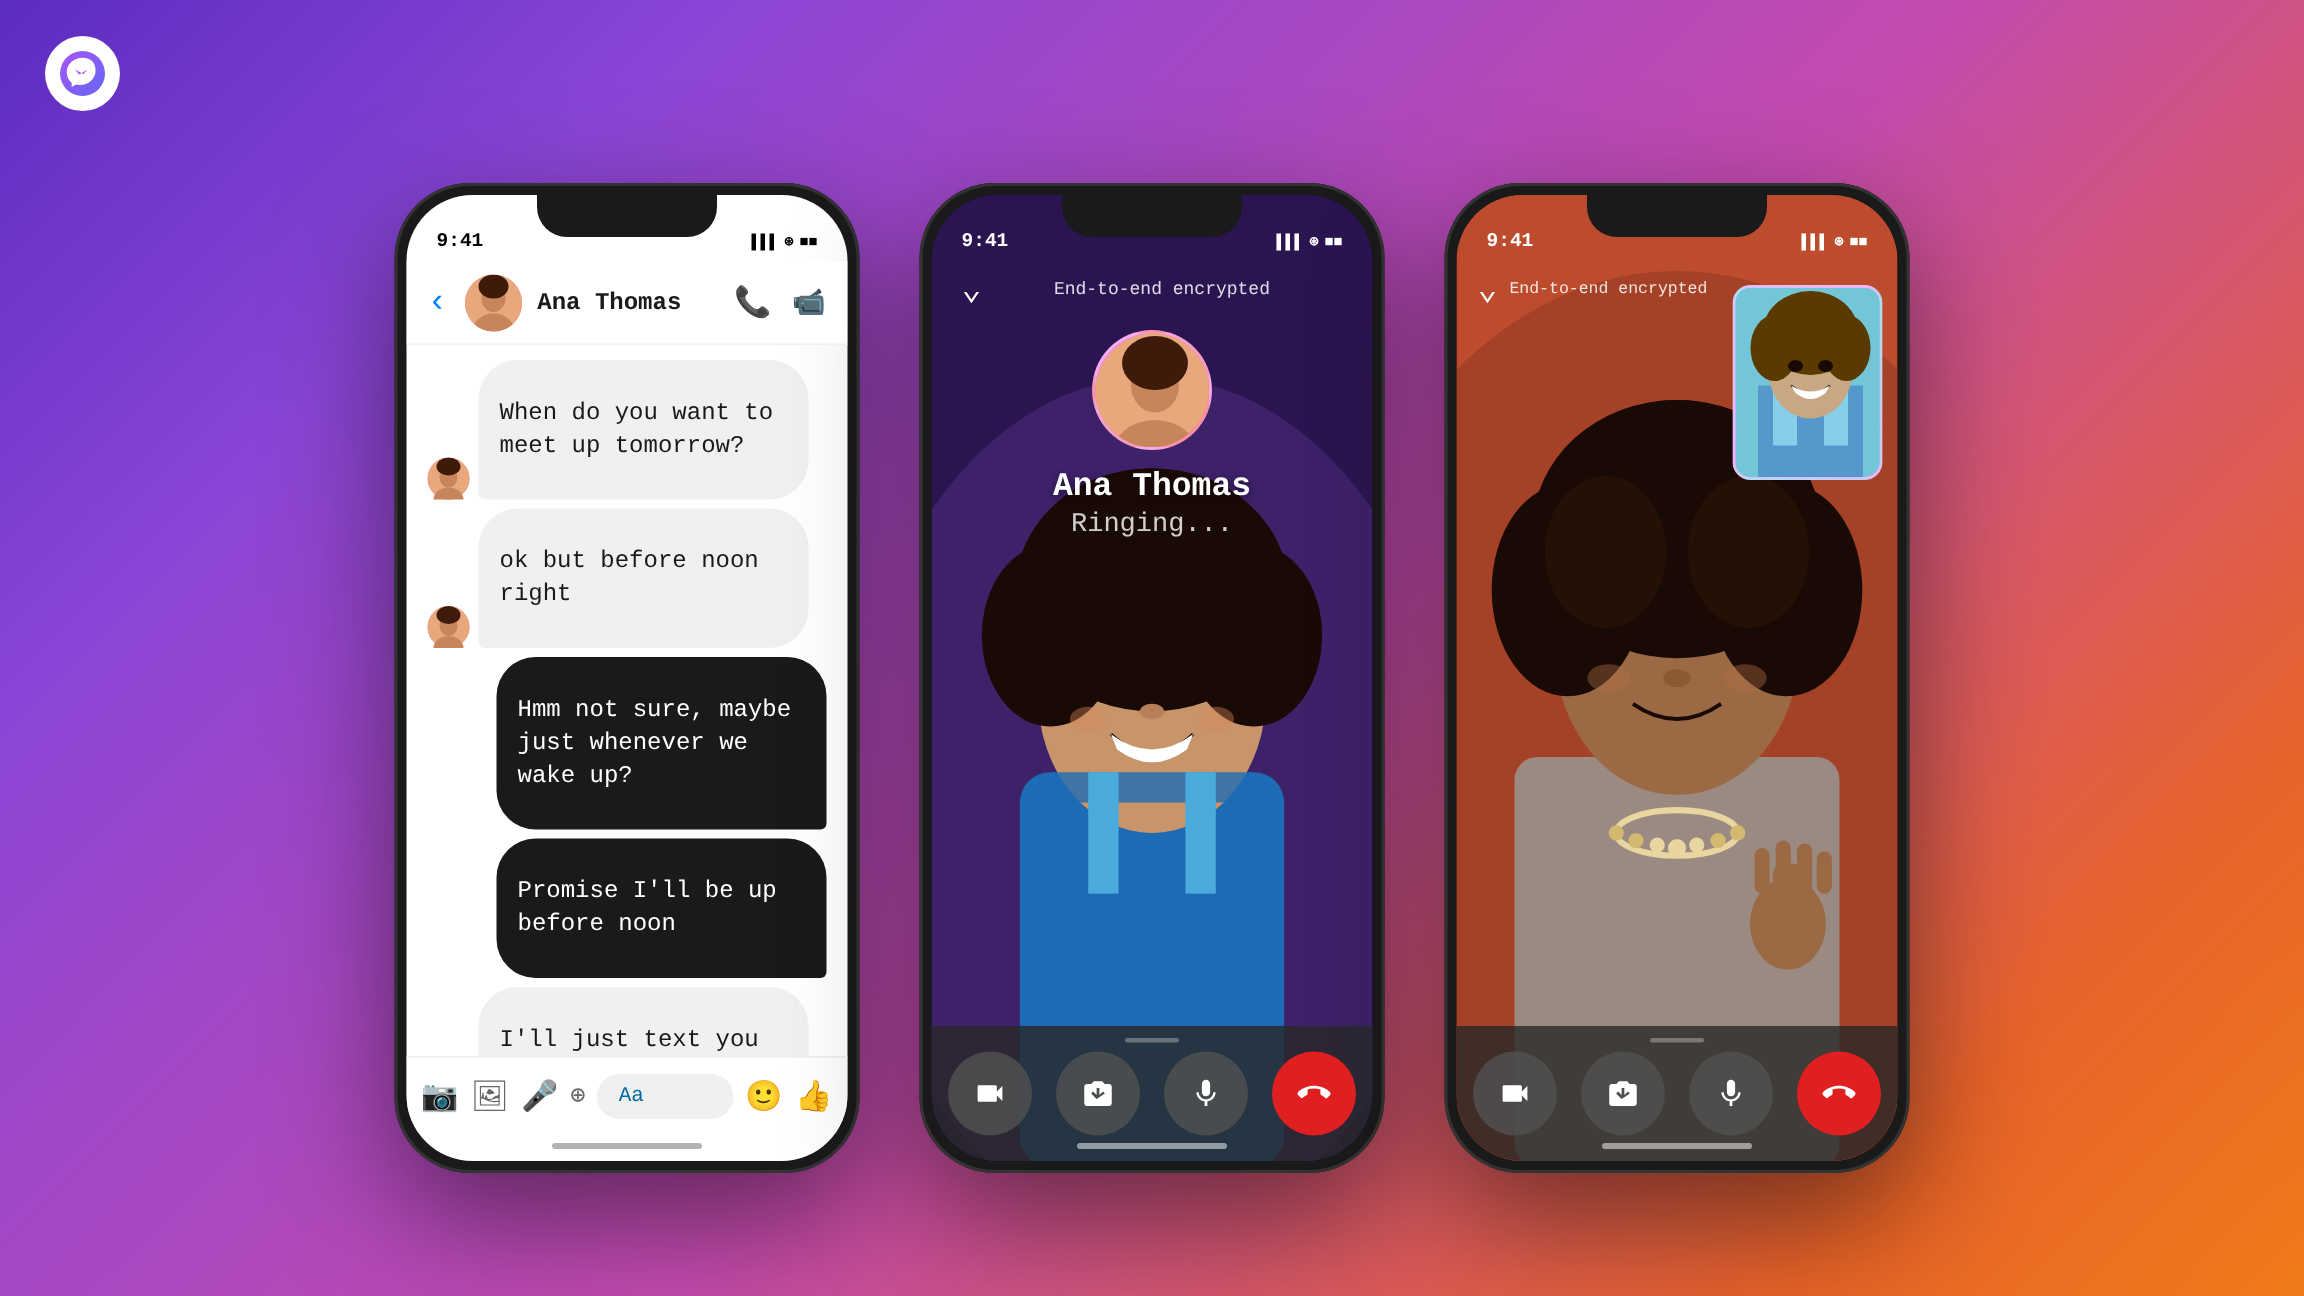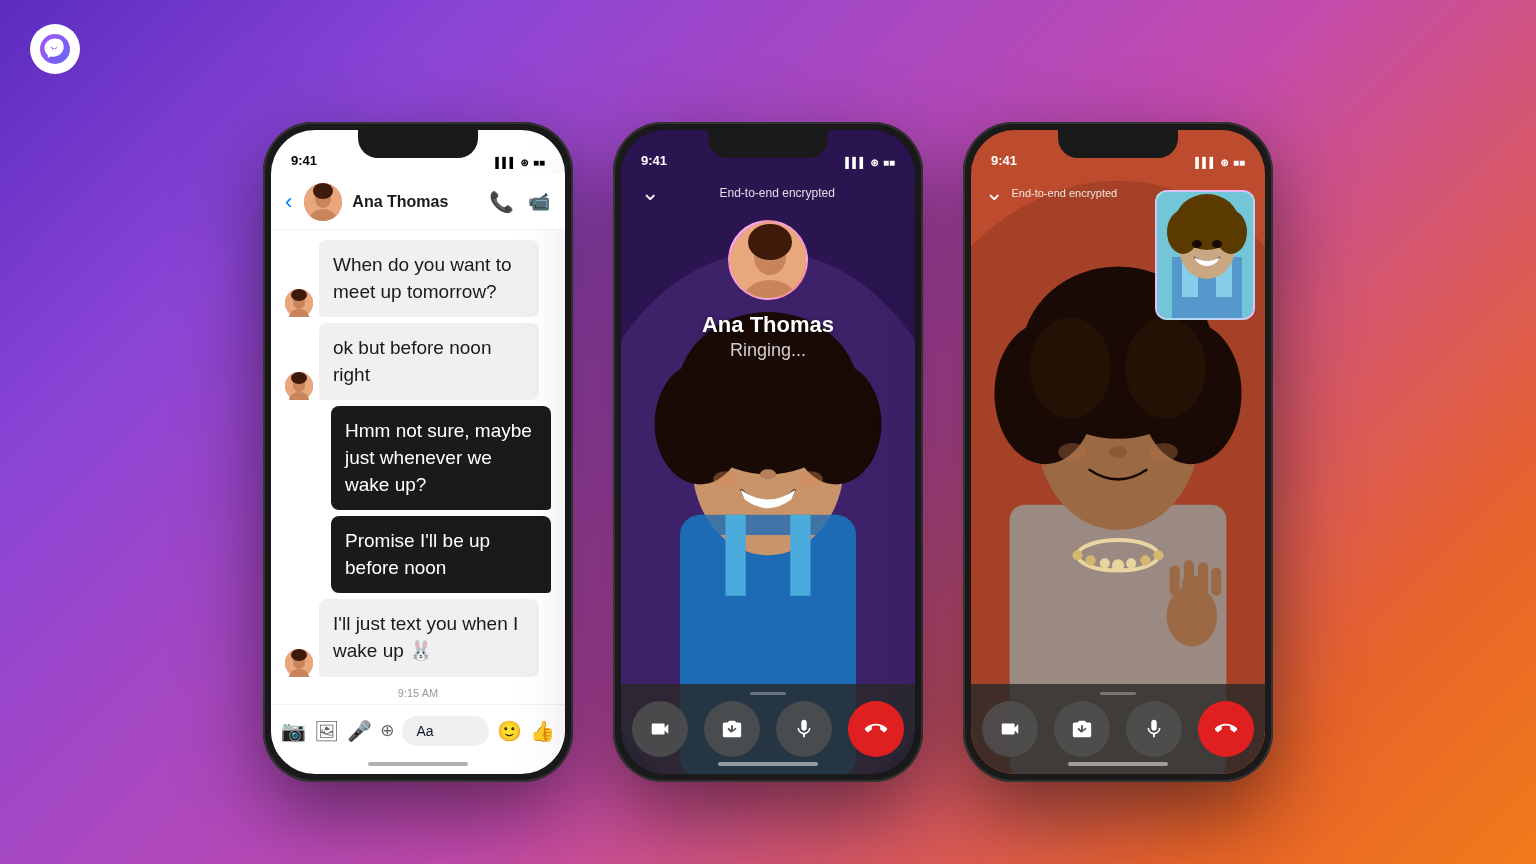--- a/index.html
+++ b/index.html
@@ -36,20 +36,21 @@
     .phones-wrapper {
       position: absolute;
       top: 80px;
       left: 0;
       right: 0;
       bottom: 40px;
       display: flex;
       justify-content: center;
       align-items: center;
       gap: 40px;
+      font-family: Liberation Mono, monospace;
     }
 
     
     .phone {
       width: 310px;
       height: 660px;
       background: #1a1a1a;
       border-radius: 50px;
       position: relative;
       box-shadow: 0 30px 80px rgba(0,0,0,0.5), inset 0 0 0 2px #333;
@@ -199,23 +200,23 @@
     .msg-avatar-small {
       width: 28px;
       height: 28px;
       border-radius: 50%;
       background: linear-gradient(135deg, #f093fb, #f5576c);
       flex-shrink: 0;
     }
 
     .bubble {
       max-width: 220px;
-      padding: 12px 14px;
-      border-radius: 8px;
-      font-size: 19px;
+      padding: 24px 14px;
+      border-radius: 26px;
+      font-size: 16px;
       line-height: 1.4;
     }
 
     .bubble.incoming {
       background: #F0F0F0;
       color: #1a1a1a;
       border-bottom-left-radius: 4px;
     }
 
     .bubble.outgoing {
@@ -521,21 +522,21 @@
         </div>
 
       </div>
 
       <div class="chat-input-bar">
         <span class="input-icon">📷</span>
         <span class="input-icon">🖼</span>
         <span class="input-icon">🎤</span>
         <span class="input-icon" style="font-size:17px;">⊕</span>
         <div class="input-field">
-          <span style="color:#0f172a;font-size:14px;">Aa</span>
+          <span style="color:#0369a1;font-size:14px;">Aa</span>
         </div>
         <span class="input-icon">🙂</span>
         <span class="input-icon" style="color:#0084FF;">👍</span>
       </div>
 
       <div class="home-indicator"></div>
     </div>
   </div>
 
   <div class="phone">

